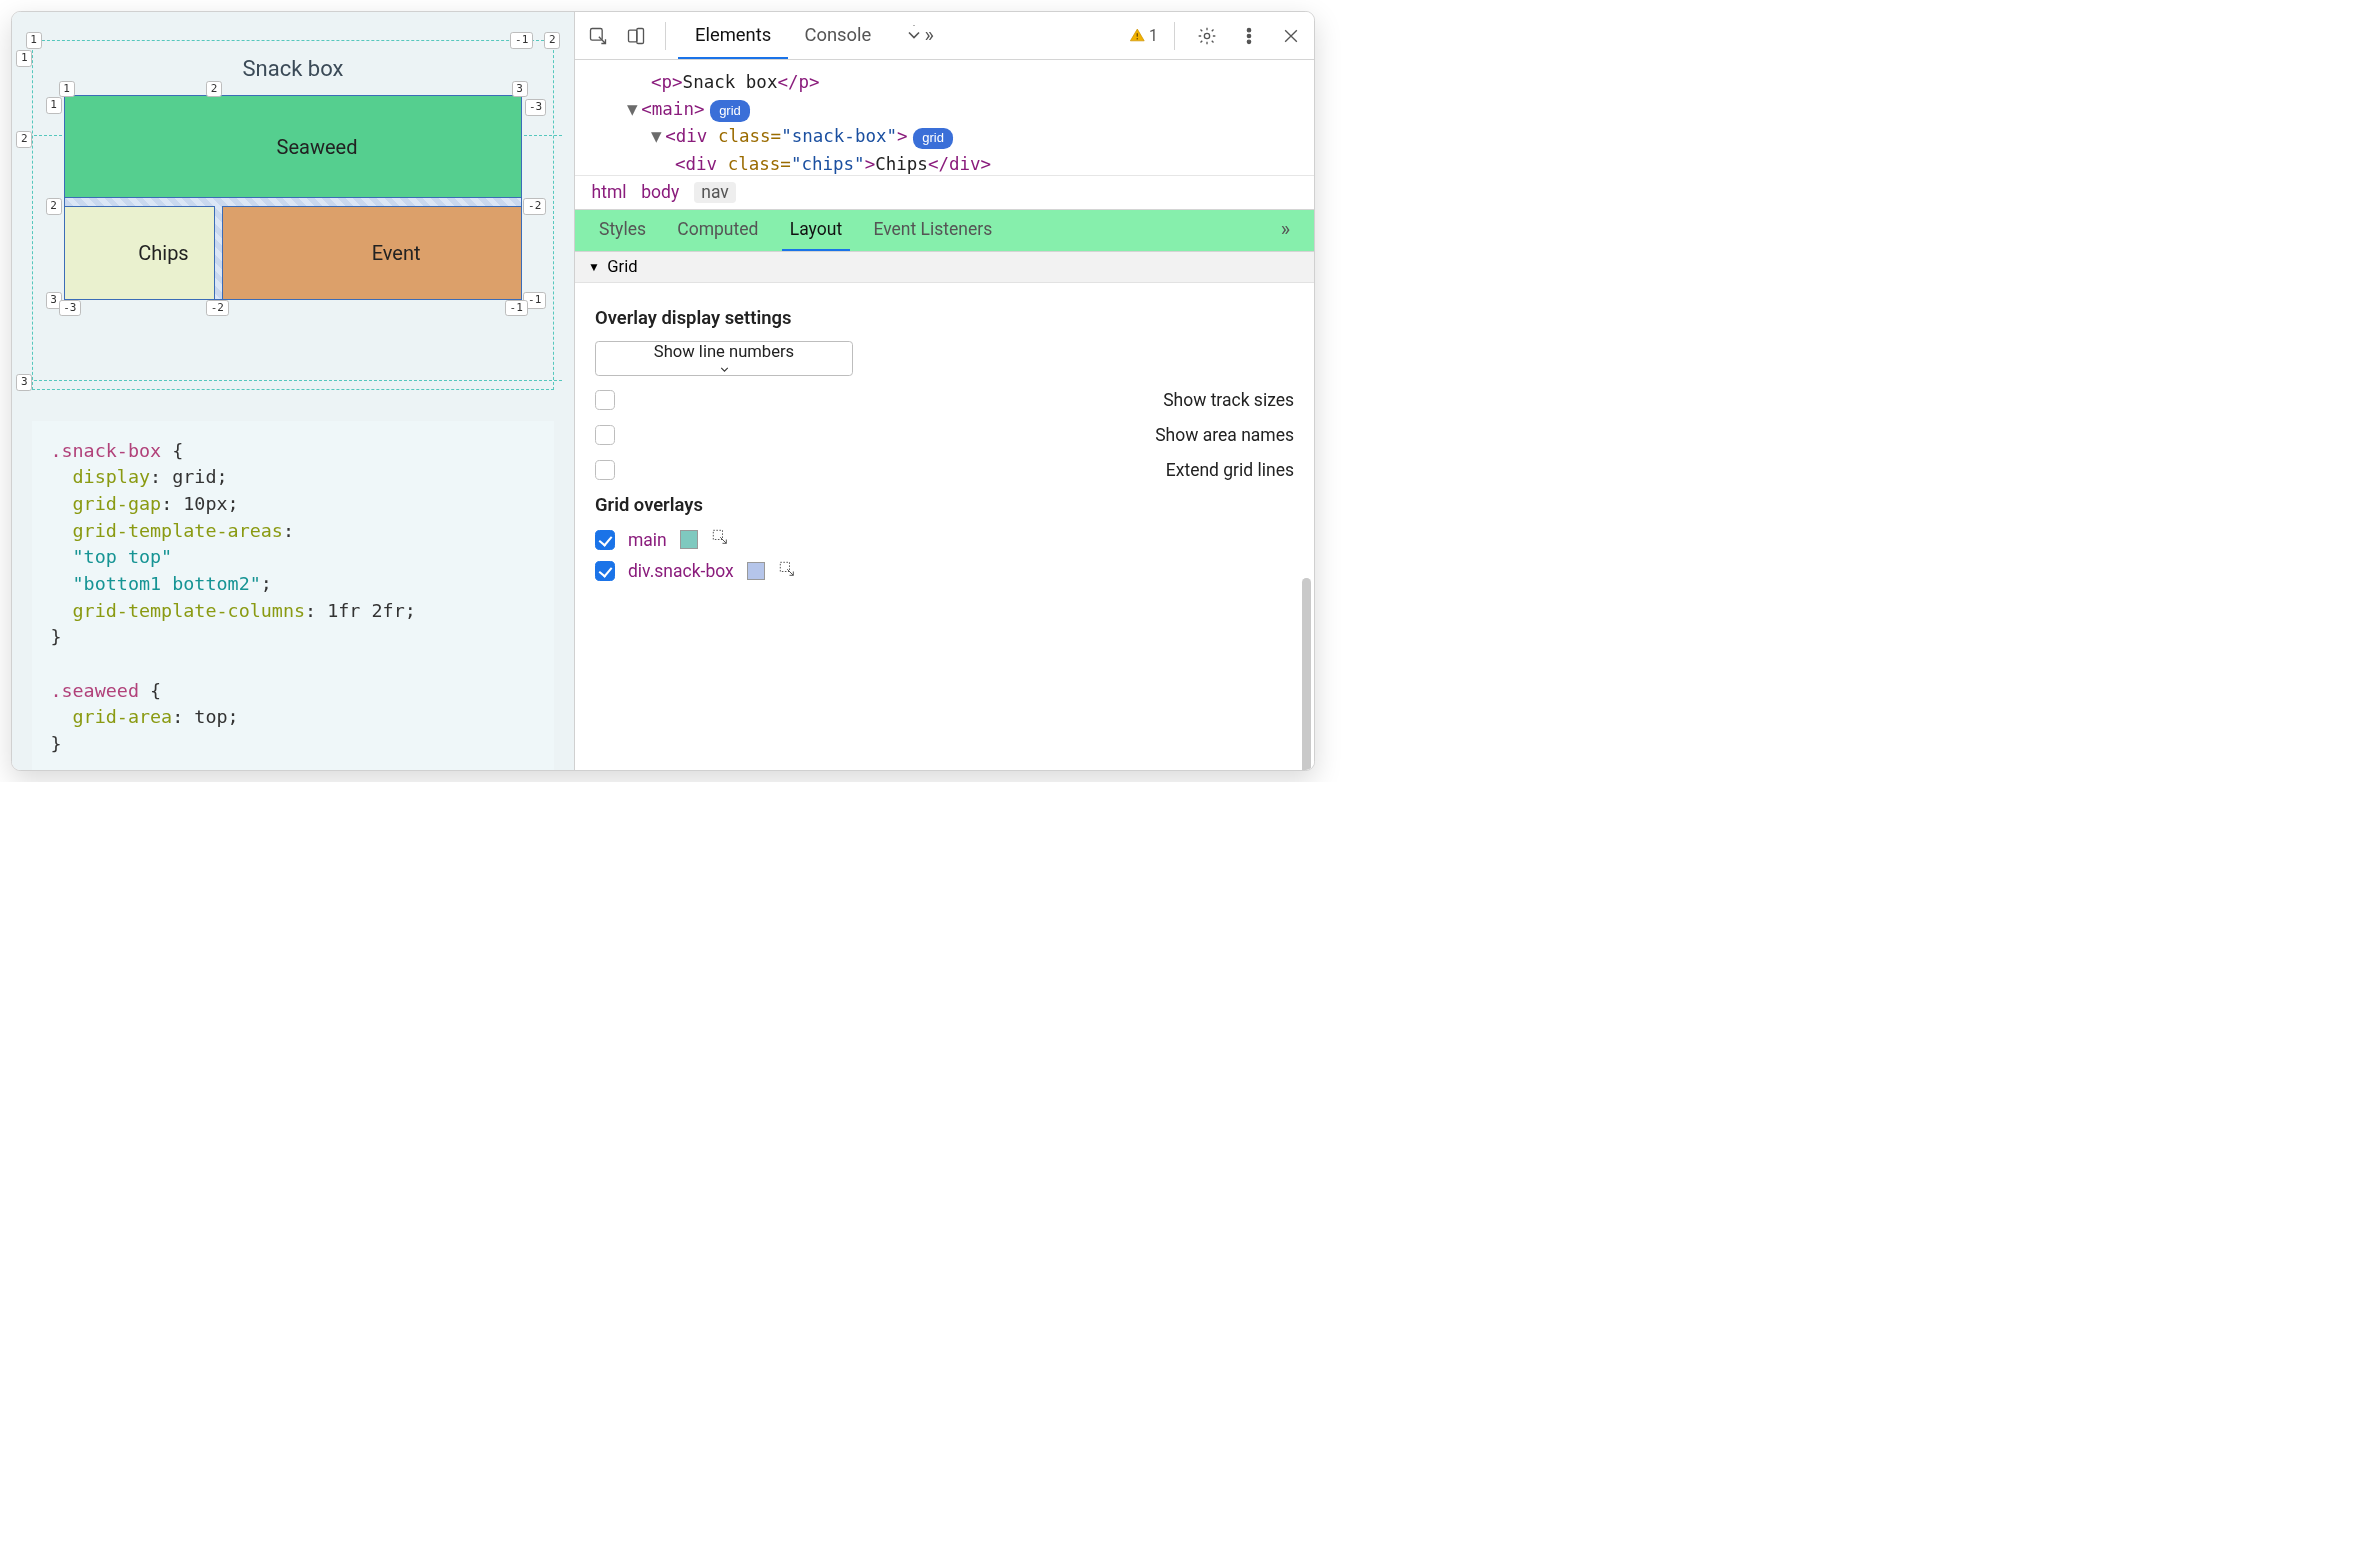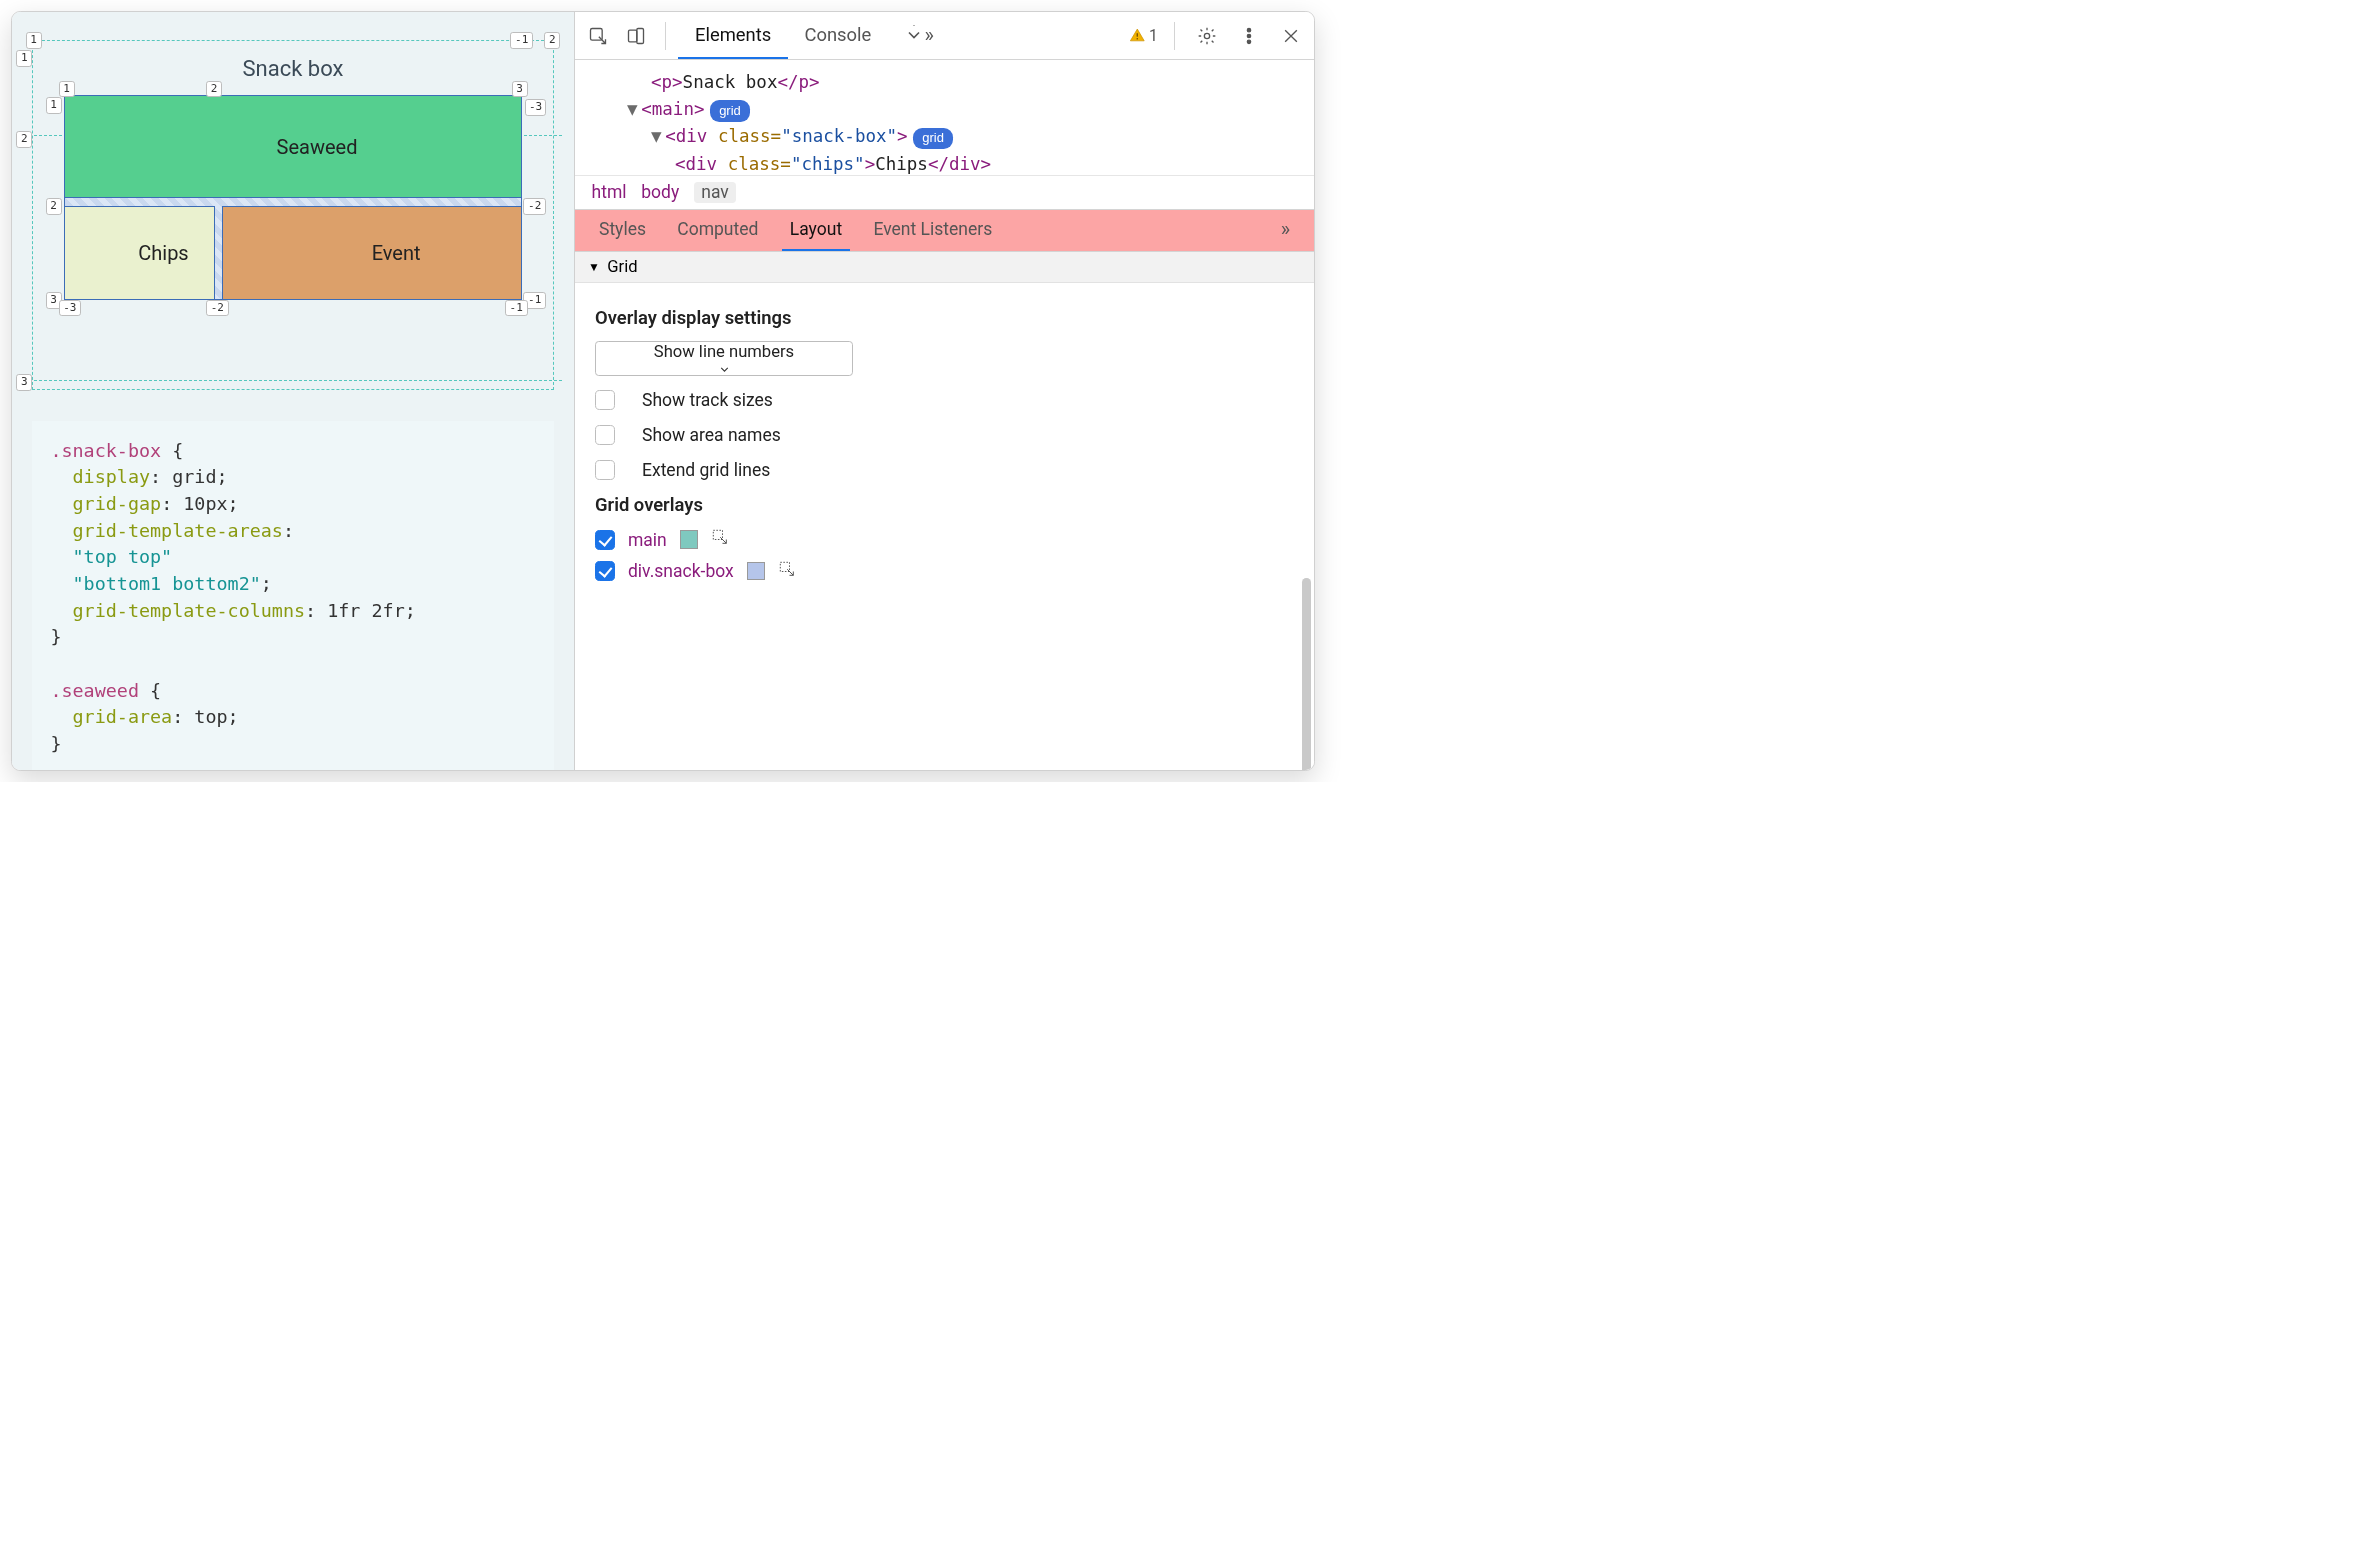--- a/index.html
+++ b/index.html
@@ -138,21 +138,21 @@
   .breadcrumb {
     display:flex; gap:14.7px; padding:5.5px 16.6px; font-size:17.5px;
     border-bottom:0.9px solid #d4d4d4;
     color:#8a1c7c;
   }
   .breadcrumb .sel { background:#eee; border-radius:3.7px; padding:0.9px 7.4px; color:#555; }
 
   .subtabs {
     display:flex; gap:16.6px; padding:0 16.6px;
     height:42px; align-items:center;
-    background:#fca5a5; border-bottom:0.9px solid #d4d4d4;
+    background:#86efac; border-bottom:0.9px solid #d4d4d4;
     font-size:17.5px; color:#555;
   }
   .subtabs .stab { padding:0 7.4px; height:100%; display:flex; align-items:center; border-bottom:2.8px solid transparent; }
   .subtabs .stab.active { color:#111; border-bottom-color:#1a73e8; }
   .subtabs .more { margin-left:auto; }
 
   .section-bar {
     background:#f2f2f2; border-bottom:0.9px solid #e2e2e2;
     padding:5.5px 13px; font-size:16.6px; display:flex; align-items:center; gap:7.4px;
   }
@@ -162,22 +162,23 @@
   .panel-body h3 { font-size:18.4px; margin:14.7px 0 13px; color:#222; font-weight:600; }
 
   .select {
     width:258px; height:35px; border:0.9px solid #bdbdbd; border-radius:3.7px;
     background:#fff; display:flex; align-items:center; justify-content:space-between;
     padding:0 11px; font-size:16.6px; color:#222;flex-direction:column;
   }
   .select .chev svg{ width:13px;height:13px; }
 
   .chk-row {
-    display:flex; align-items:center; gap:27px; font-size:17.5px; color:#222;
+    display:flex; align-items:center; gap:0; font-size:17.5px; color:#222;
     margin:14.7px 0;
+    justify-content:space-between;
   }
   .cb {
     width:20px;height:20px;border:1.8px solid #bdbdbd;border-radius:4.6px;
     display:inline-flex;align-items:center;justify-content:center;
     background:#fff;
   }
   .cb.checked { background:#1a73e8; border-color:#1a73e8; }
   .cb.checked::after { content:""; width:5.5px; height:10px; border:solid #fff; border-width:0 2.8px 2.8px 0; transform:rotate(40deg) translateY(-0.9px); }
 
   .swatch { width:18.4px;height:18.4px; border:0.9px solid #999; display:inline-block; }

